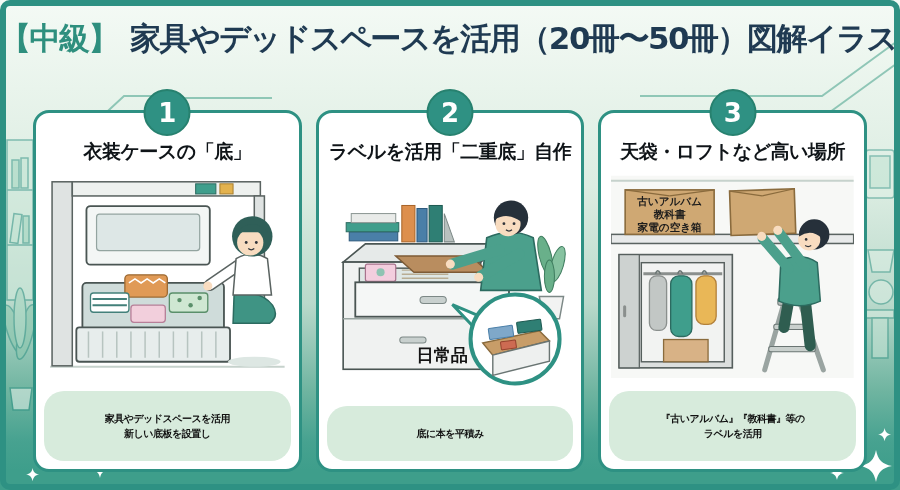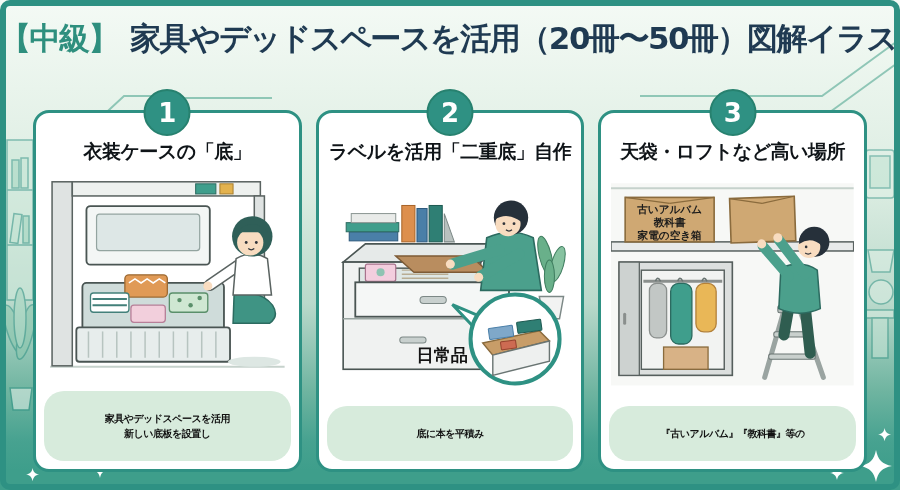--- a/index.html
+++ b/index.html
@@ -311,19 +311,20 @@
             <circle cx="201" cy="58" r="15" fill="#26303a"></circle>
             <circle cx="196" cy="63" r="11" fill="#f8dcc0"></circle>
             <path d="M186 56 a15 15 0 0 1 28 -3 l-5 9 q-11 -10 -23 -2 z" fill="#26303a"></path>
             <circle cx="193" cy="63" r="1.3" fill="#30343a"></circle>
             <path d="M192 69 q3 2 6 0" stroke="#30343a" stroke-width="1.2" fill="none"></path>
           </g>
         </svg>
       </div>
       <div class="caption">
         <div>『古いアルバム』『教科書』等の</div>
+        <div>ラベルを活用</div>
       </div>
     </div>
 
   </div>
 
   <div class="frame"></div>
 </div>
 
 </body></html>

